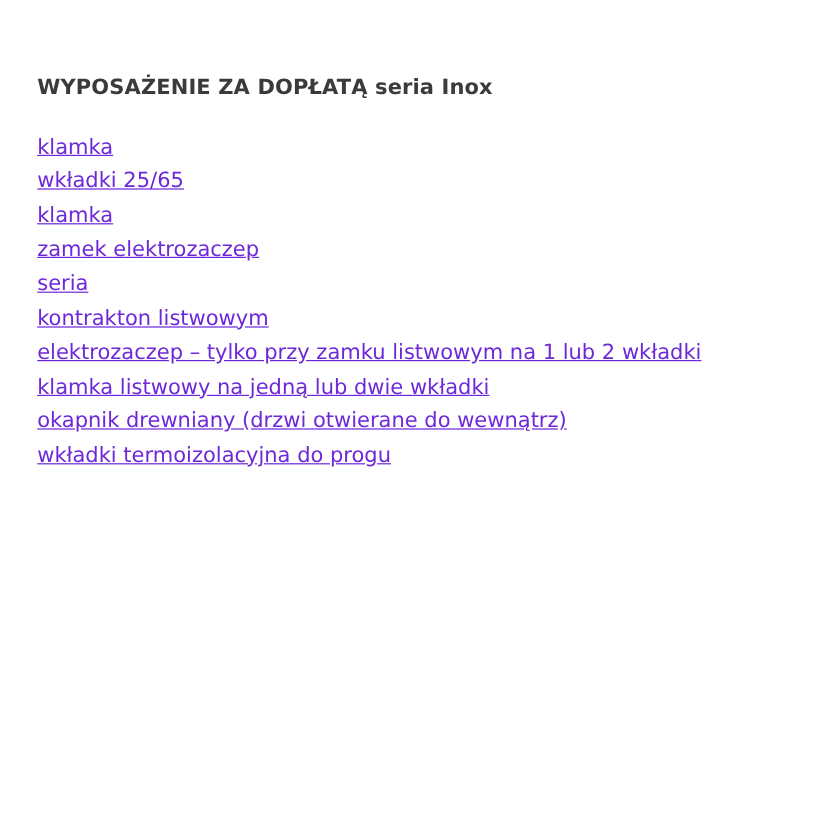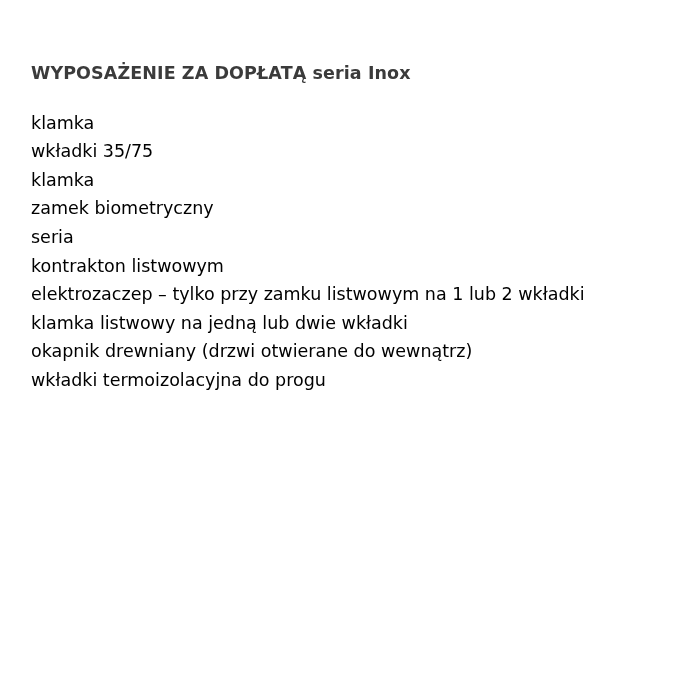--- a/index.html
+++ b/index.html
@@ -32,39 +32,40 @@
   .spacer {
     height: 23px;
   }
   .item-list {
     list-style: none;
     margin: 0;
     padding: 0;
   }
   .item-list li {
     font-size: 17.5px;
-    color: #000000;
+    color: #6d28d9;
     line-height: 28.6px;
     white-space: nowrap;
+    text-decoration: underline;
   }
 </style>
 </head>
 <body>
 
 <div class="page">
 
   <h1 class="doc-title">WYPOSAŻENIE ZA DOPŁATĄ seria Inox</h1>
 
   <div class="spacer"></div>
 
   <ul class="item-list">
     <li>klamka</li>
-    <li>wkładki 35/75</li>
+    <li>wkładki 25/65</li>
     <li>klamka</li>
-    <li>zamek biometryczny</li>
+    <li>zamek elektrozaczep</li>
     <li>seria</li>
     <li>kontrakton listwowym</li>
     <li>elektrozaczep – tylko przy zamku listwowym na 1 lub 2 wkładki</li>
     <li>klamka listwowy na jedną lub dwie wkładki</li>
     <li>okapnik drewniany (drzwi otwierane do wewnątrz)</li>
     <li>wkładki termoizolacyjna do progu</li>
   </ul>
 
 </div>
 

